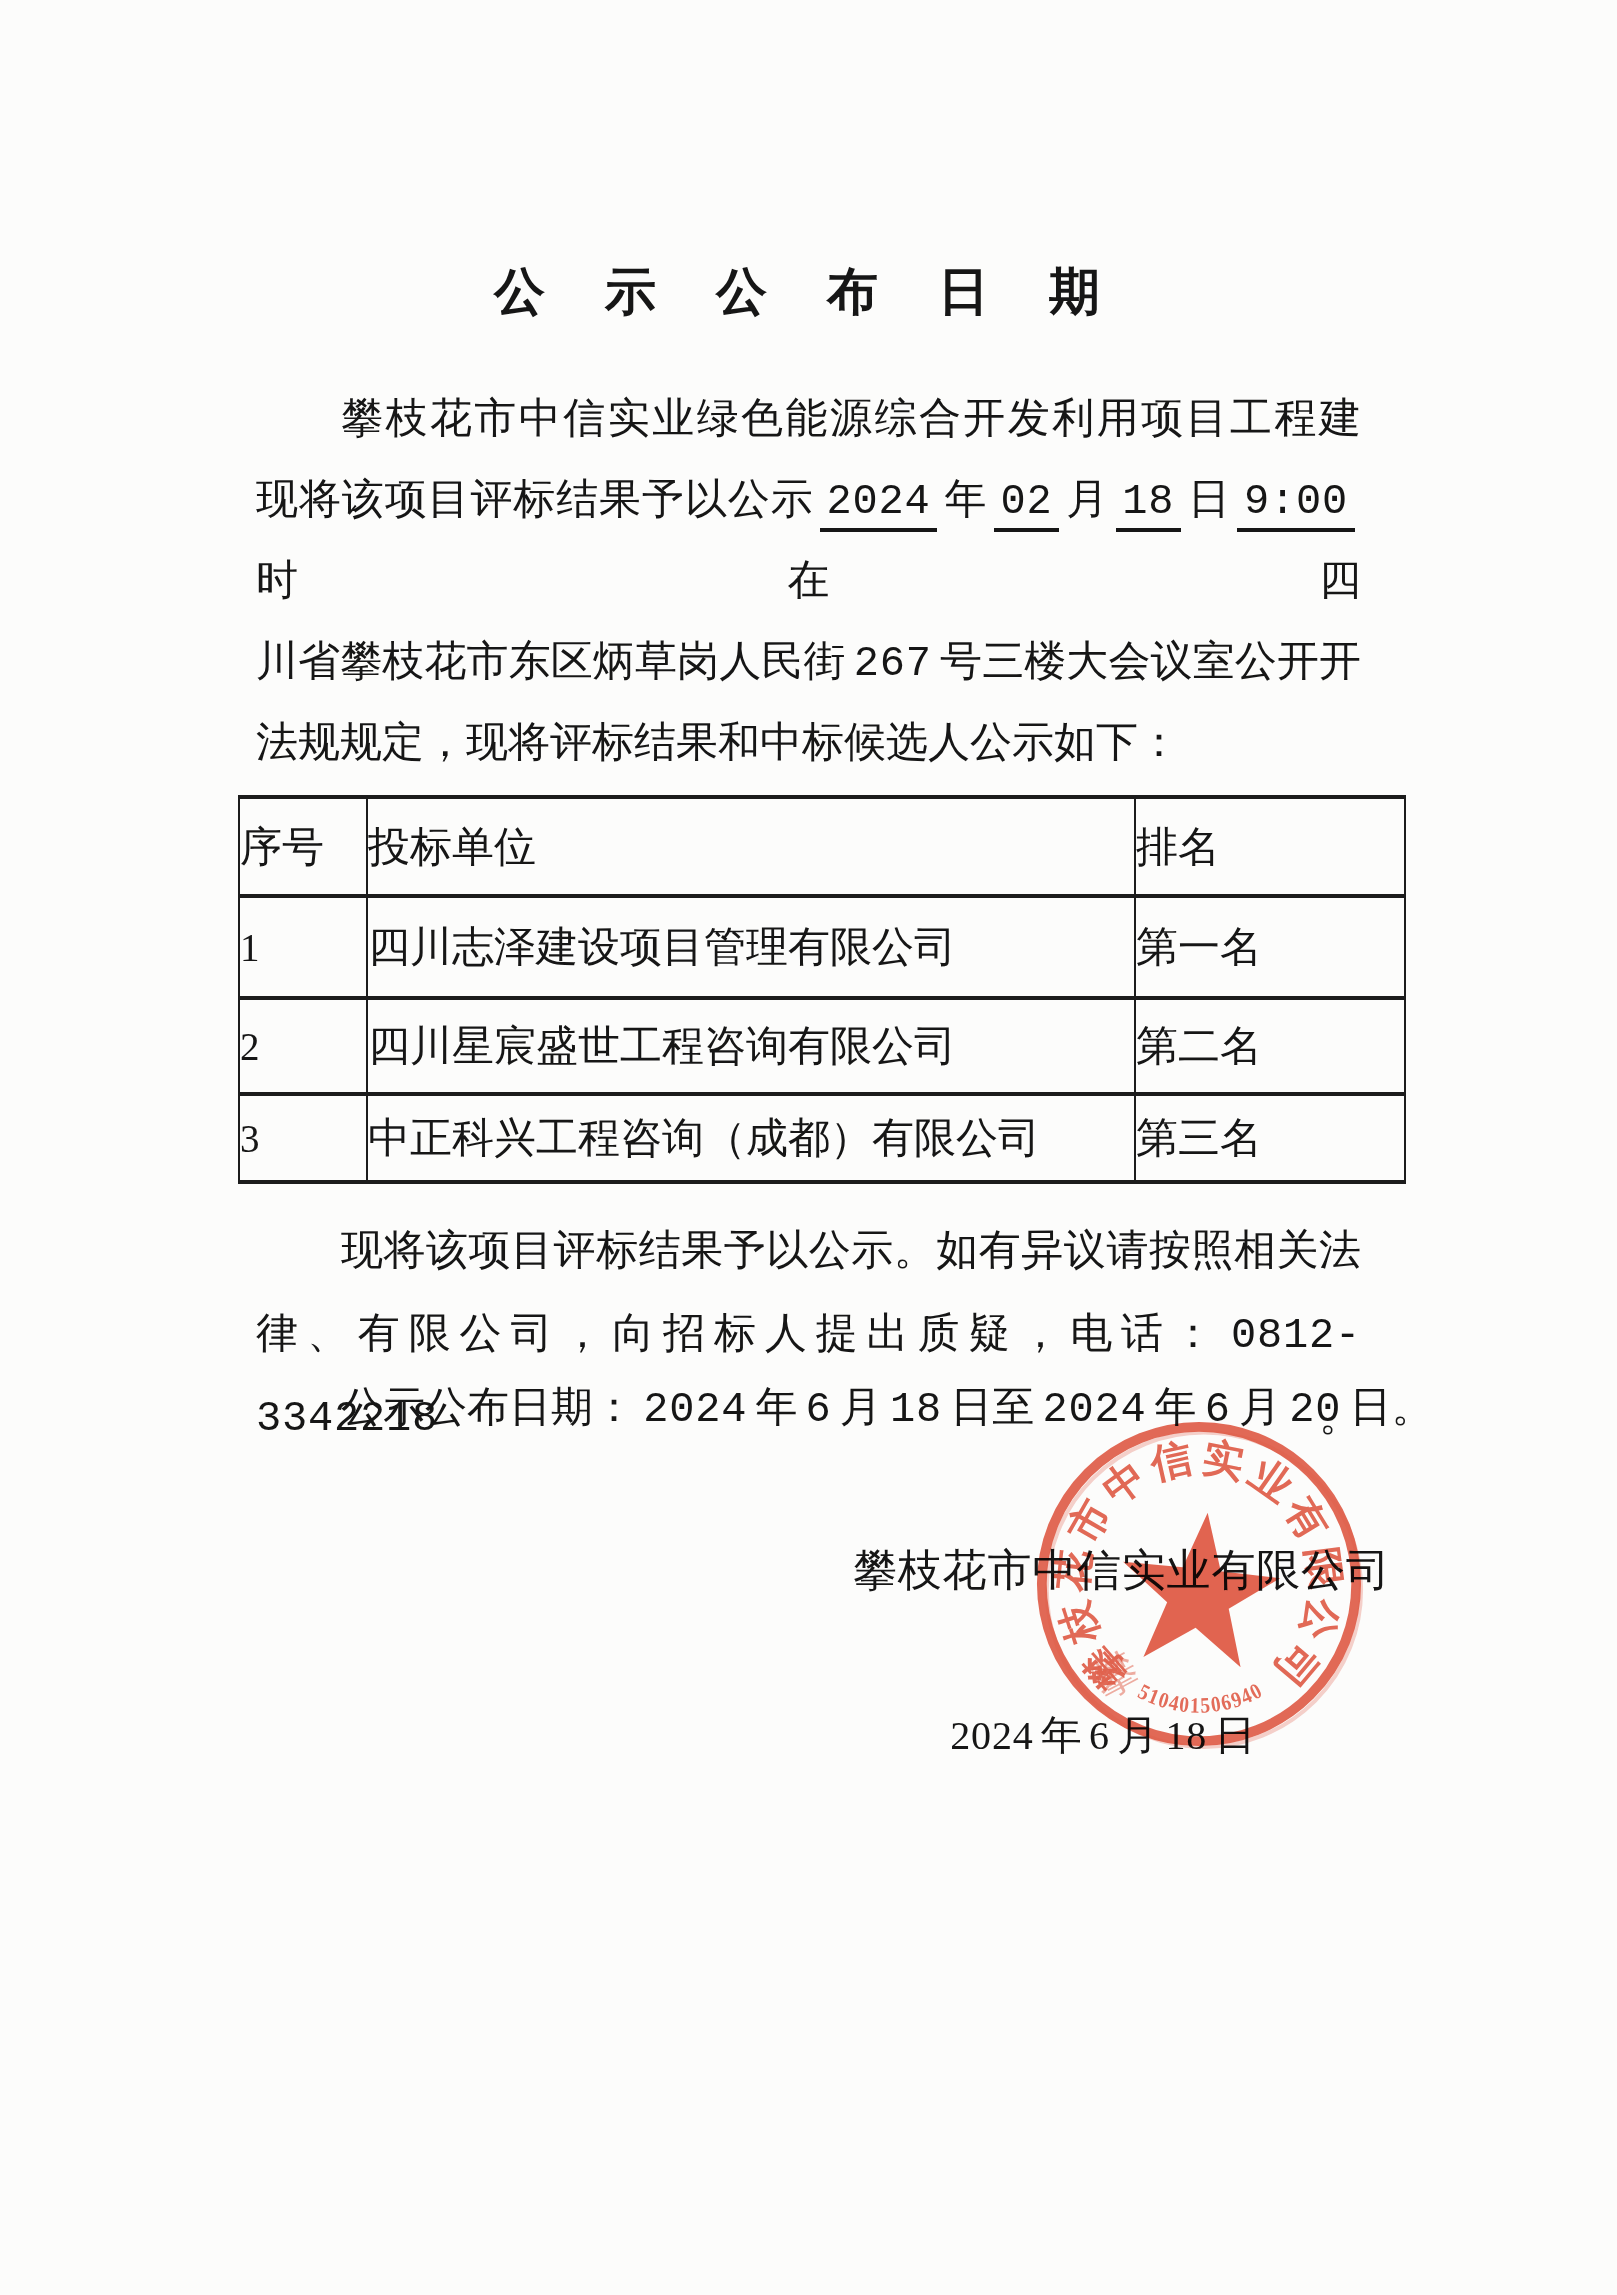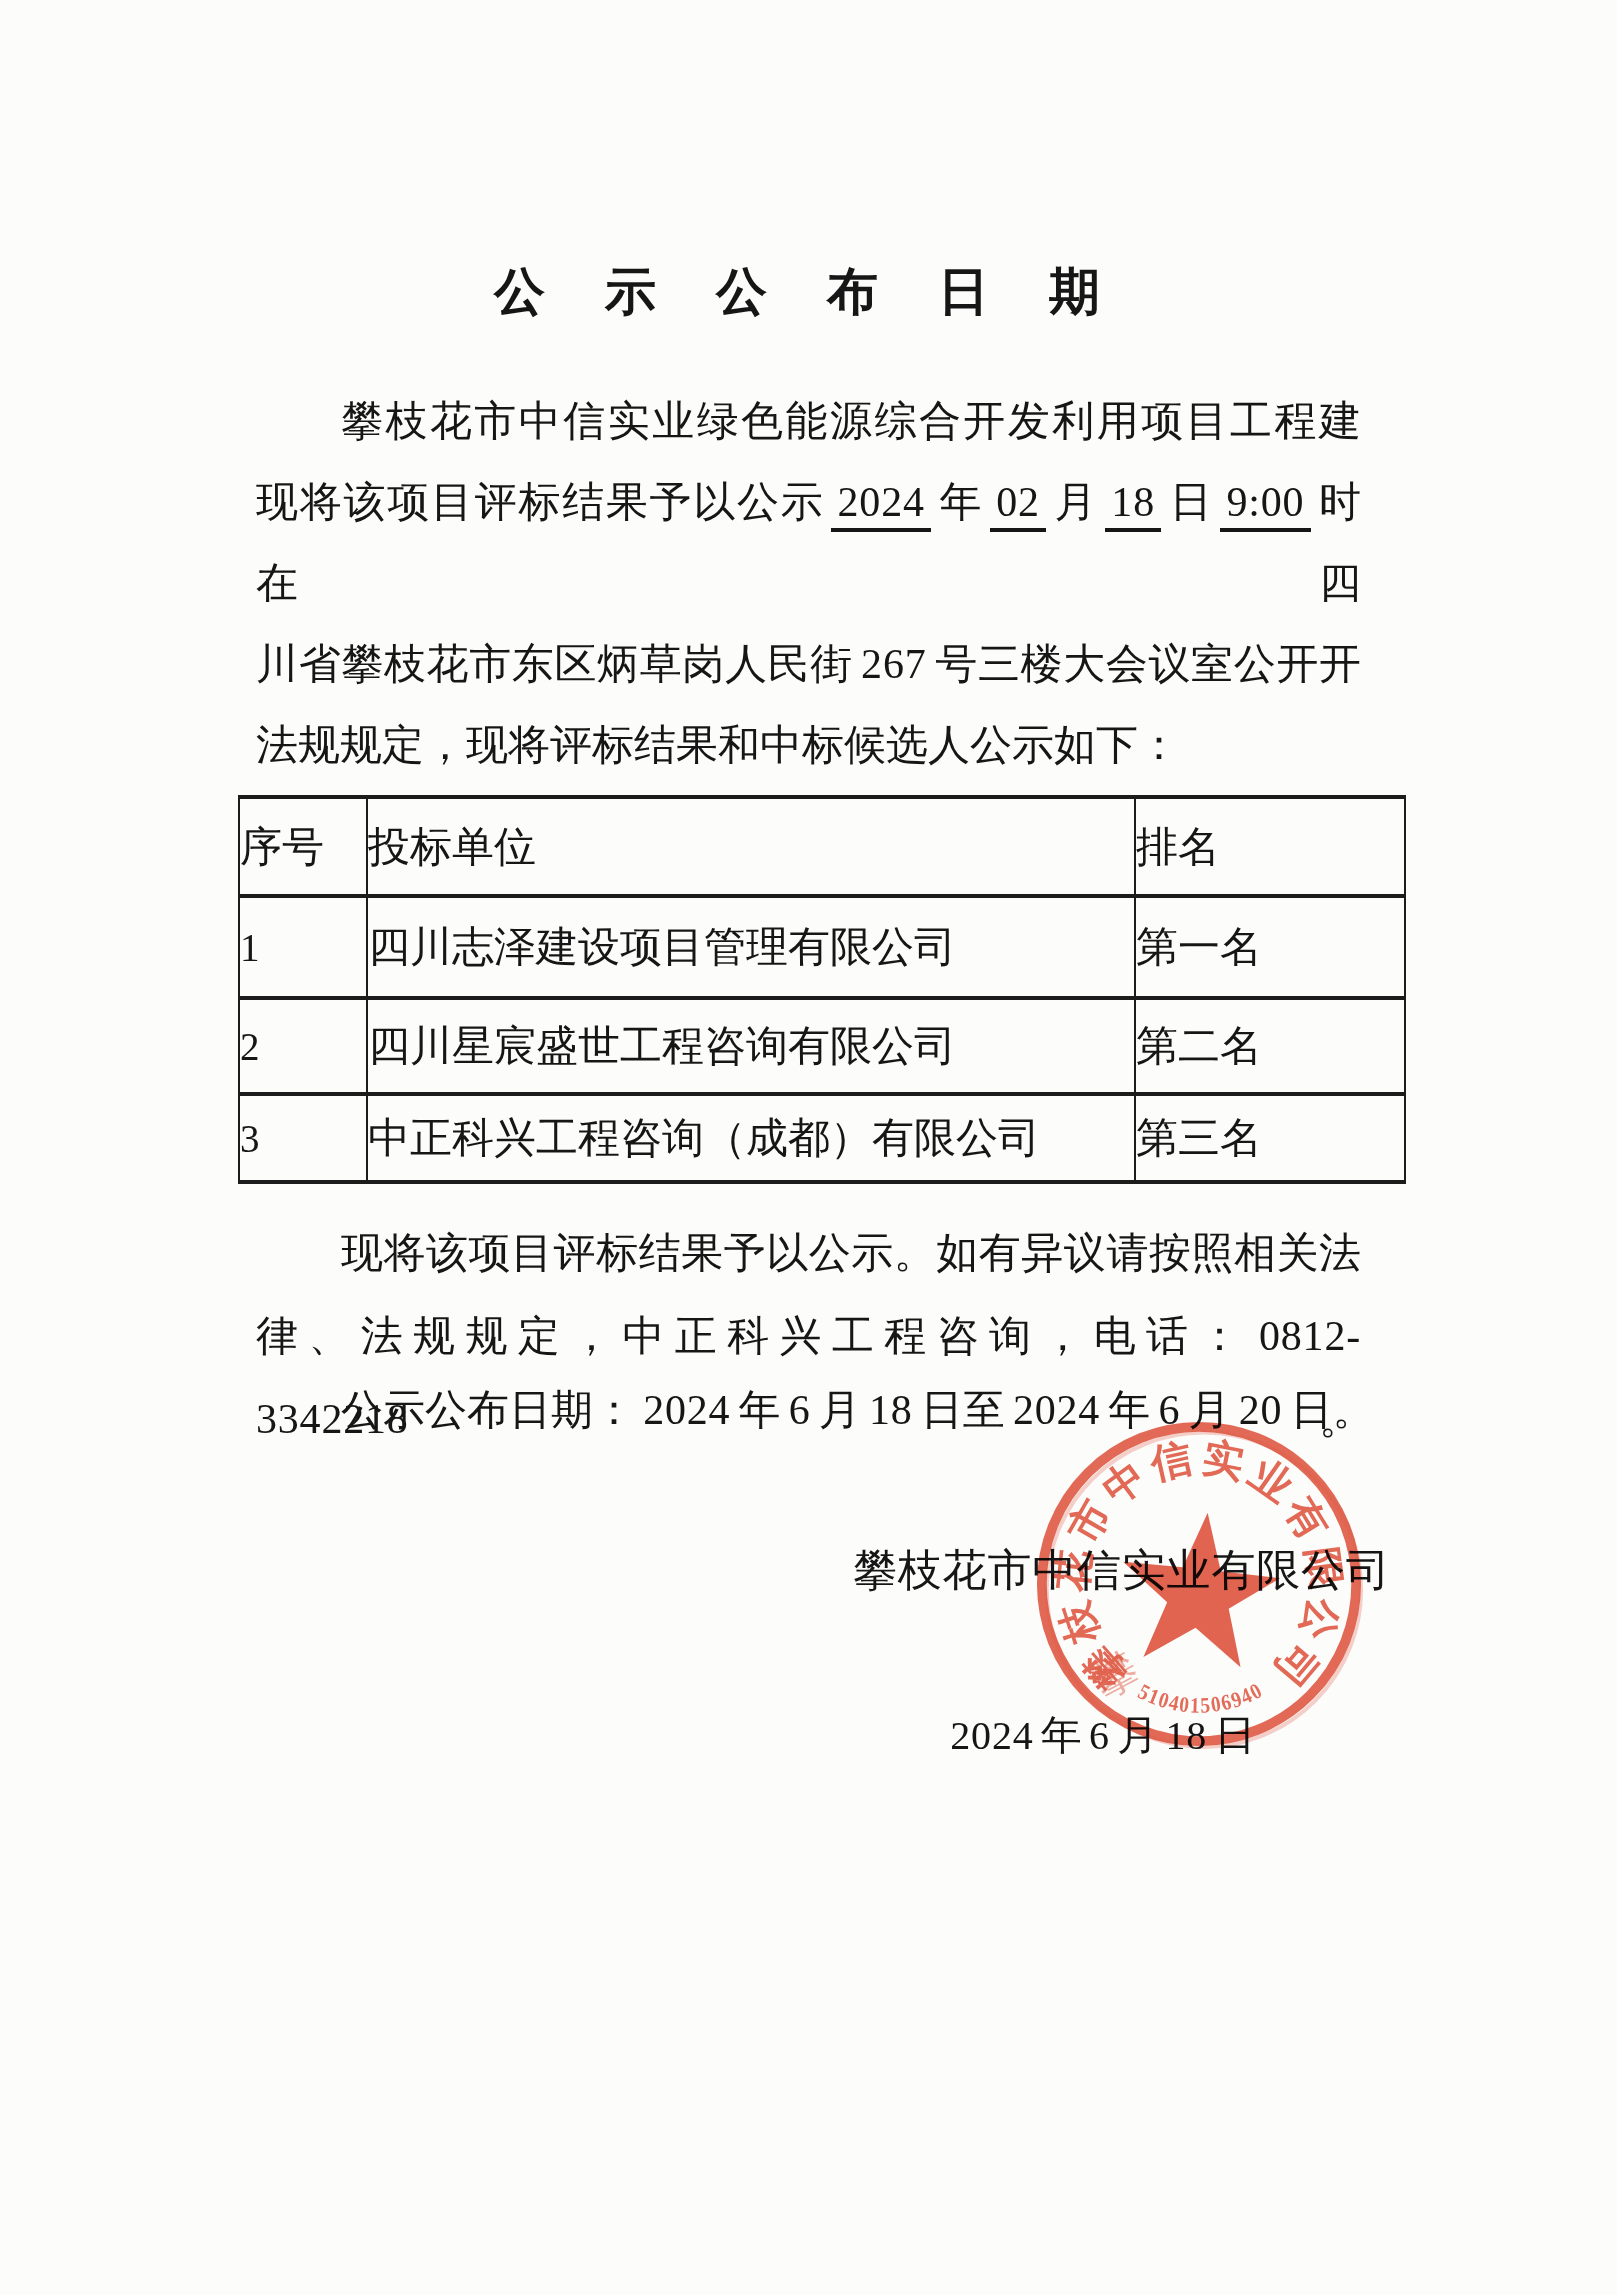--- a/index.html
+++ b/index.html
@@ -7,21 +7,21 @@
   .page{
     position:relative;width:1617px;height:2295px;background:#fcfcfb;
     font-family:"Liberation Serif","DejaVu Serif",serif;color:var(--ink);
     overflow:hidden;margin:0 auto;
   }
   .title{
     position:absolute;top:258px;left:0;width:100%;
     text-align:center;font-size:51px;font-weight:700;
     letter-spacing:60px;text-indent:37px;white-space:nowrap;
   }
-  .para{position:absolute;left:256px;width:1105px;}
+  .para{position:absolute;left:256px;width:1105px;font-family:Liberation Mono, monospace;}
   .line{line-height:81px;font-size:42px;text-align:justify;}
   .p2 .line,.p3 .line{line-height:83px;}
   .fill{text-align-last:justify;}
   .indent{text-indent:85px;}
   .nowrap{white-space:nowrap;}
   .nu{font-size:42px;margin:0 8.2px;letter-spacing:0.8px;}
   .u{
     display:inline-block;border-bottom:4.1px solid var(--ink);
     padding:0 6.5px 1.6px;margin:0 6.5px;line-height:1.15;
   }
@@ -100,21 +100,21 @@
       <td>第三名</td>
     </tr>
   </tbody>
     </table>
 
   <div class="para p2" style="top:1212px">
     <div class="line fill indent">
       <span>现将该项目评标结果予以公示。如有异议请按照相关法</span>
     </div>
     <div class="line fill">
-      <span>律、法规规定，中正科兴工程咨询，电话：</span><span class="nu">0812-3342218</span><span>。</span>
+      <span>律、有限公司，向招标人提出质疑，电话：</span><span class="nu">0812-3342218</span><span>。</span>
     </div>
   </div>
 
   <div class="para p3" style="top:1369px">
     <div class="line indent nowrap">
       <span>公示公布日期：</span><span class="nu">2024</span><span>年</span><span class="nu">6</span><span>月</span><span class="nu">18</span><span>日至</span><span class="nu">2024</span><span>年</span><span class="nu">6</span><span>月</span><span class="nu">20</span><span>日。</span>
     </div>
   </div>
 
   <div class="sig-company nowrap">攀枝花市中信实业有限公司</div>

